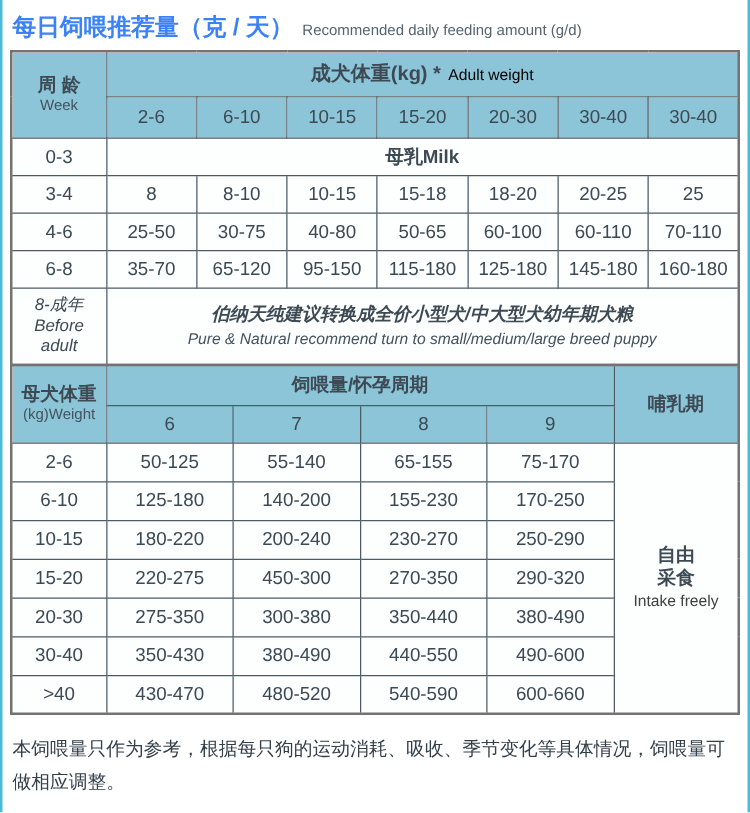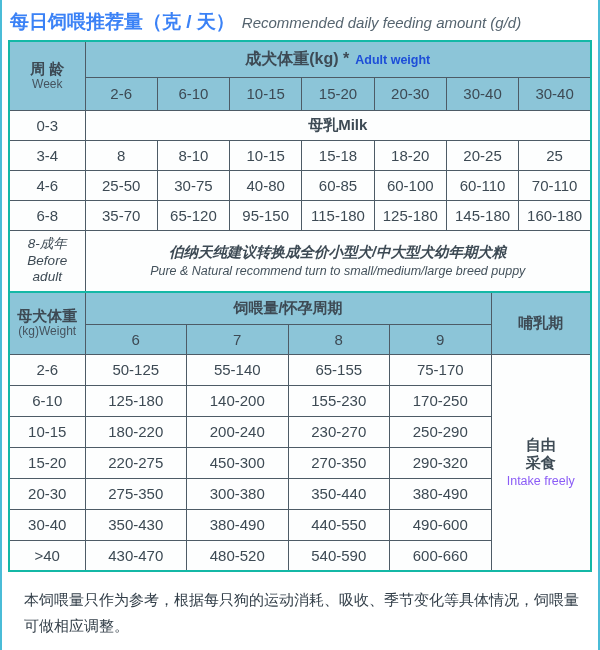--- a/index.html
+++ b/index.html
@@ -7,44 +7,44 @@
     width:600px; height:650px; position:relative; overflow:hidden;
     background:#ffffff; color:#3d4a54;
     font-family:"Liberation Sans","DejaVu Sans",sans-serif;
   }
   .edge-line { position:absolute; top:0; bottom:0; width:2px; background:#4abcd7; }
   .edge-left { left:0; }
   .edge-right { right:0; }
 
   .title-bar { padding:9px 10px 5px 10px; white-space:nowrap; }
   .title-zh { font-size:19px; font-weight:bold; color:#3b82f6; }
-  .title-en { font-size:15px; color:#55646f; margin-left:7px;font-style:italic; }
+  .title-en { font-size:12px; color:#55646f; margin-left:7px; }
 
   .table-wrap { margin:0 8px; }
-  table { border-collapse:collapse; table-layout:fixed; width:584px; border:2px solid #14b8a6; }
+  table { border-collapse:collapse; table-layout:fixed; width:584px; border:2px solid #737373; }
   td { border:1.5px solid #4d5b66; text-align:center; vertical-align:middle; padding:0 2px; font-size:15px; color:#3d4a54; overflow:hidden; }
   #pregnancy-table { margin-top:-2px; }
 
   .hd { background:#8cc5d8; }
   .cell-white { background:#fdfefe; }
   .b { font-weight:bold; }
   .sub { font-size:12px; color:#45535e; display:block; line-height:1.15; }
   .zh-line { display:block; line-height:1.2; }
 
   .h36 { height:36px; } .h33 { height:33px; } .h30 { height:30px; }
   .h62 { height:62px;font-style:italic; } .h32 { height:32px; } .h31 { height:31px; }
 
   .group-zh { font-size:16px; font-weight:bold; }
-  .group-en { font-size:12.5px; font-weight:bold; color:#1d4ed8; margin-left:6px; }
+  .group-en { font-size:12.5px; font-weight:normal; color:#000000; margin-left:6px; }
   .trans-zh { display:block; font-weight:bold; font-size:14.5px; line-height:1.45; }
   .trans-en { display:block; font-size:12.5px; color:#44525c; line-height:1.3; }
   .week3 { font-size:13.5px; line-height:1.22; display:block; }
-  .lact-en { font-size:12.5px; display:block; margin-top:2px; color:#8b5cf6; }
-
-  .footer-note { padding:15px 12px 0 24px; font-size:15px; line-height:1.75; color:#323e48; text-align:left; }
+  .lact-en { font-size:12.5px; display:block; margin-top:2px; color:#404040; }
+
+  .footer-note { padding:15px 12px 0 10px; font-size:15px; line-height:1.75; color:#323e48; text-align:left; }
 </style>
 </head>
 <body>
 
 <div class="edge-line edge-left"></div>
 <div class="edge-line edge-right"></div>
 
 <div class="title-bar">
   <span class="title-zh">每日饲喂推荐量（克 / 天）</span><span class="title-en">Recommended daily feeding amount (g/d)</span>
 </div>
@@ -93,21 +93,21 @@
       <td class="cell-white">15-18</td>
       <td class="cell-white">18-20</td>
       <td class="cell-white">20-25</td>
       <td class="cell-white">25</td>
     </tr>
     <tr class="h30">
       <td class="cell-white">4-6</td>
       <td class="cell-white">25-50</td>
       <td class="cell-white">30-75</td>
       <td class="cell-white">40-80</td>
-      <td class="cell-white">60-85</td>
+      <td class="cell-white">50-65</td>
       <td class="cell-white">60-100</td>
       <td class="cell-white">60-110</td>
       <td class="cell-white">70-110</td>
     </tr>
     <tr class="h30">
       <td class="cell-white">6-8</td>
       <td class="cell-white">35-70</td>
       <td class="cell-white">65-120</td>
       <td class="cell-white">95-150</td>
       <td class="cell-white">115-180</td>

